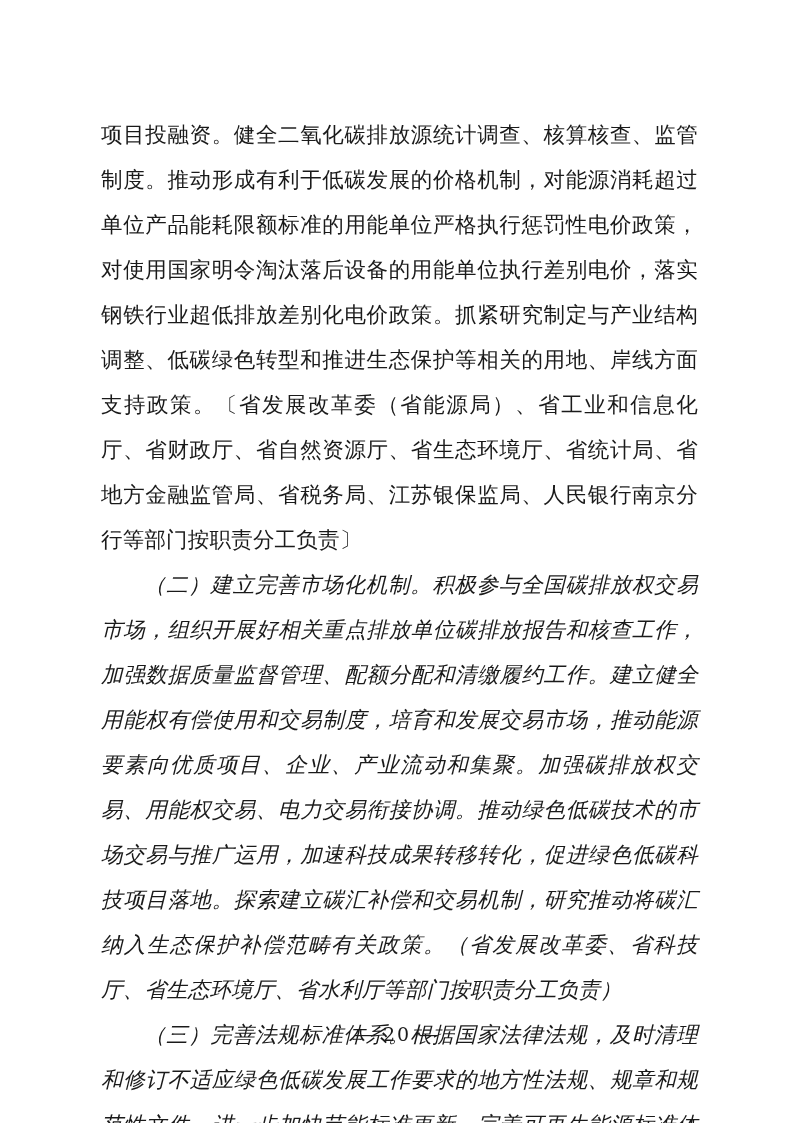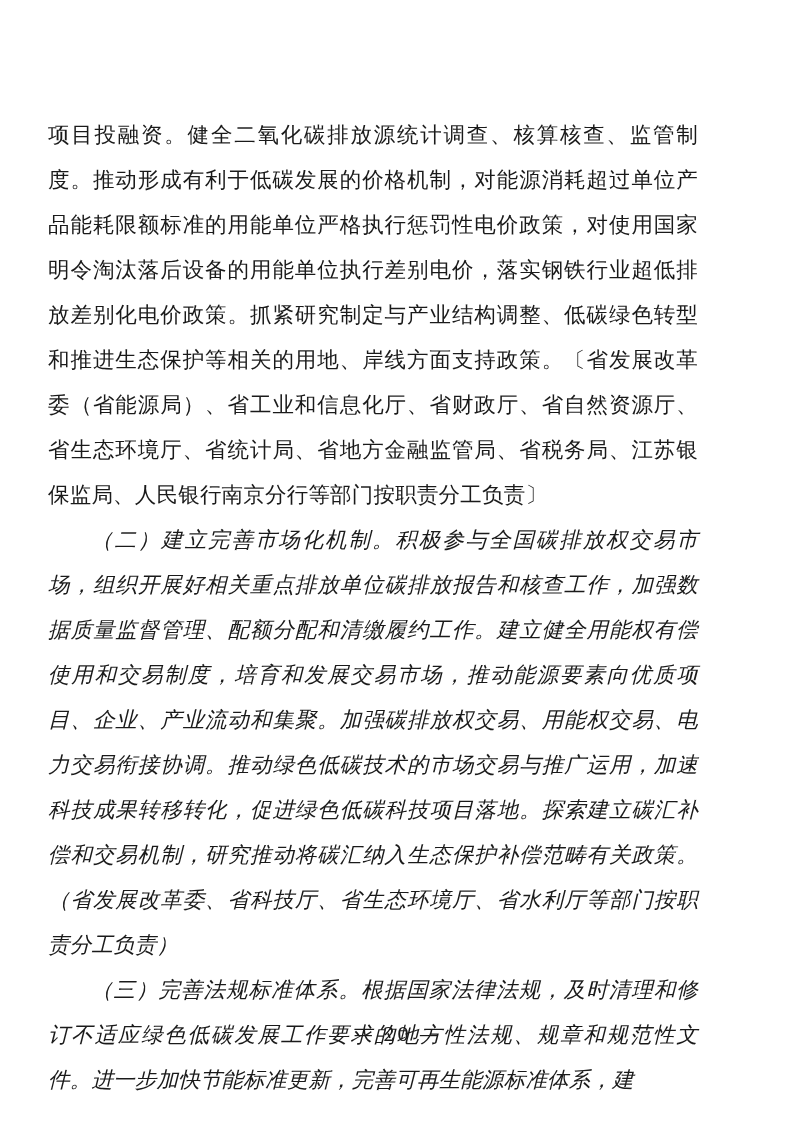--- a/index.html
+++ b/index.html
@@ -14,21 +14,21 @@
     font-family: "DejaVu Serif", "Liberation Serif", serif;
     color: #1a1a1a;
     overflow: hidden;
   }
   .page {
     position: absolute;
     left: 0; top: 0;
     width: 794px;
     height: 1123px;
     box-sizing: border-box;
-    padding: 112px 96px 0 48px;
+    padding: 112px 96px 0 101px;
   }
   .body-text {
     font-size: 21.5px;
     line-height: 45px;
     text-align: justify;
     text-justify: inter-ideograph;
     letter-spacing: 0.2px;
   }
   p {
     margin: 0;

